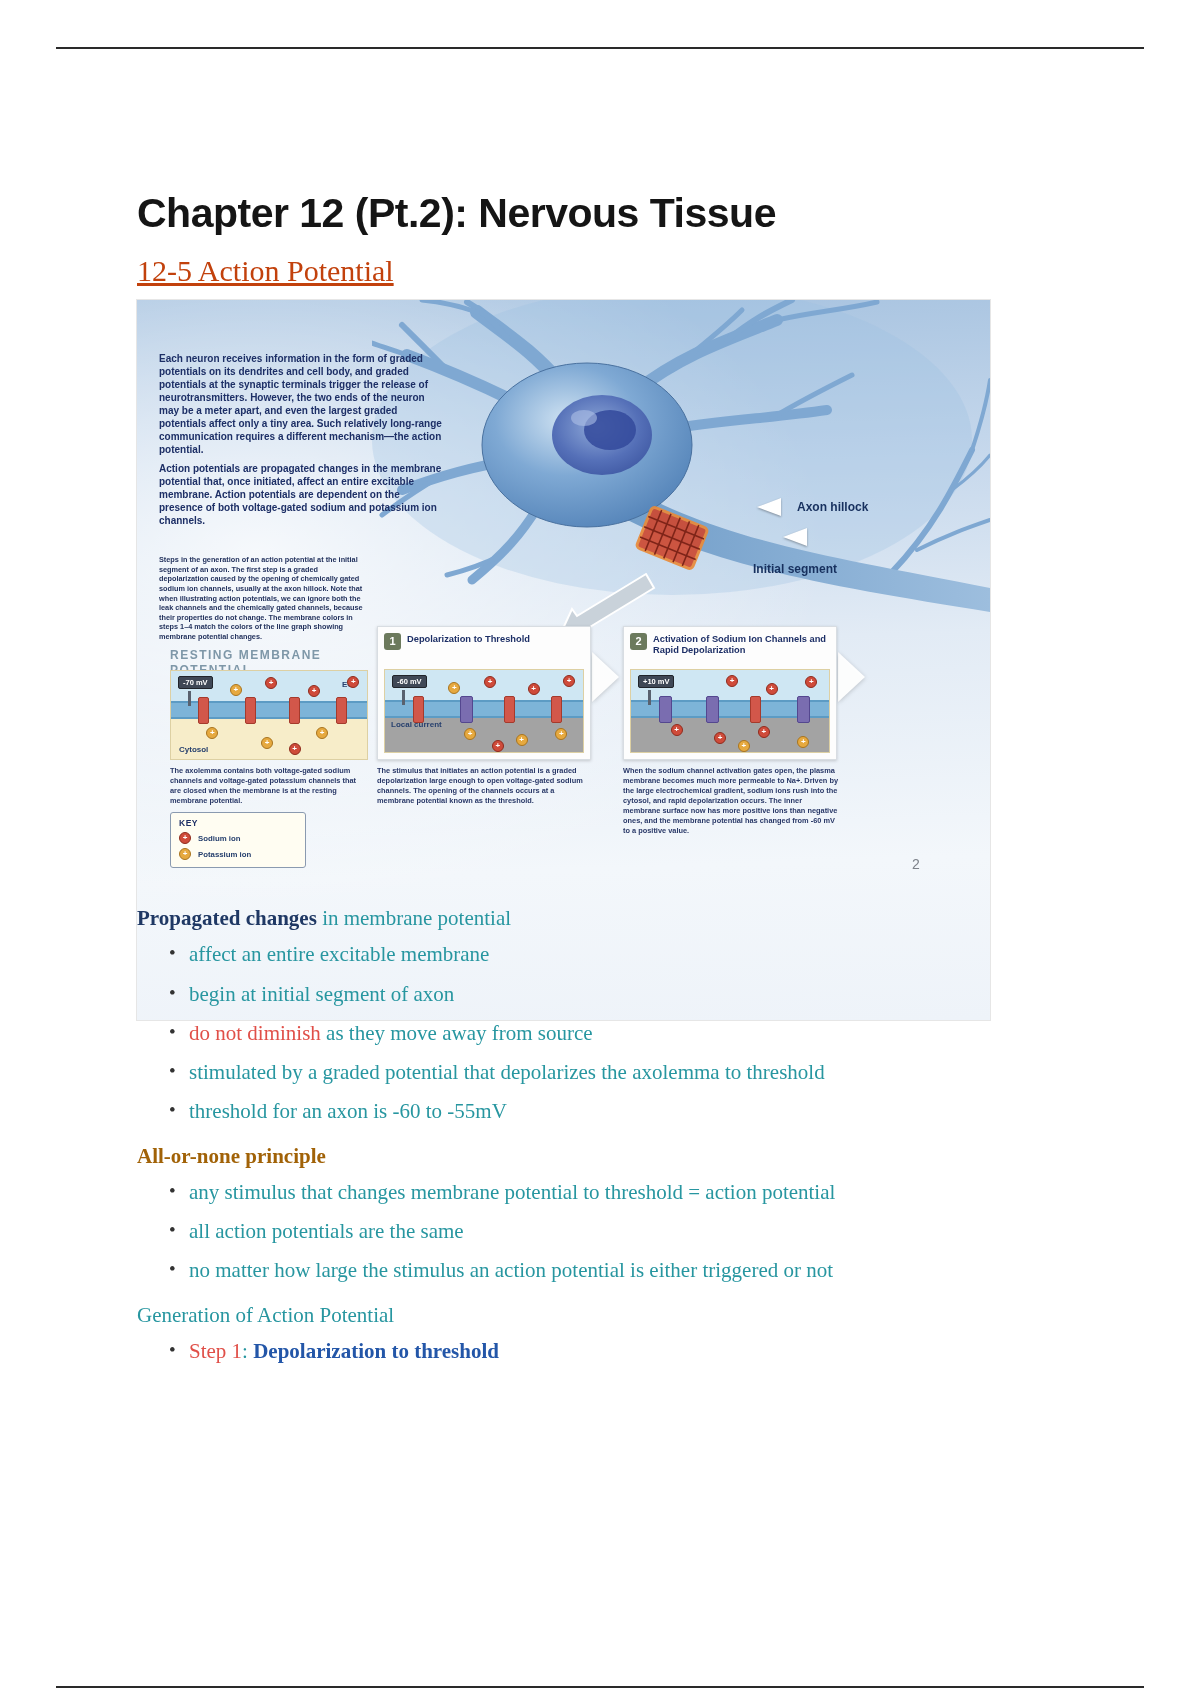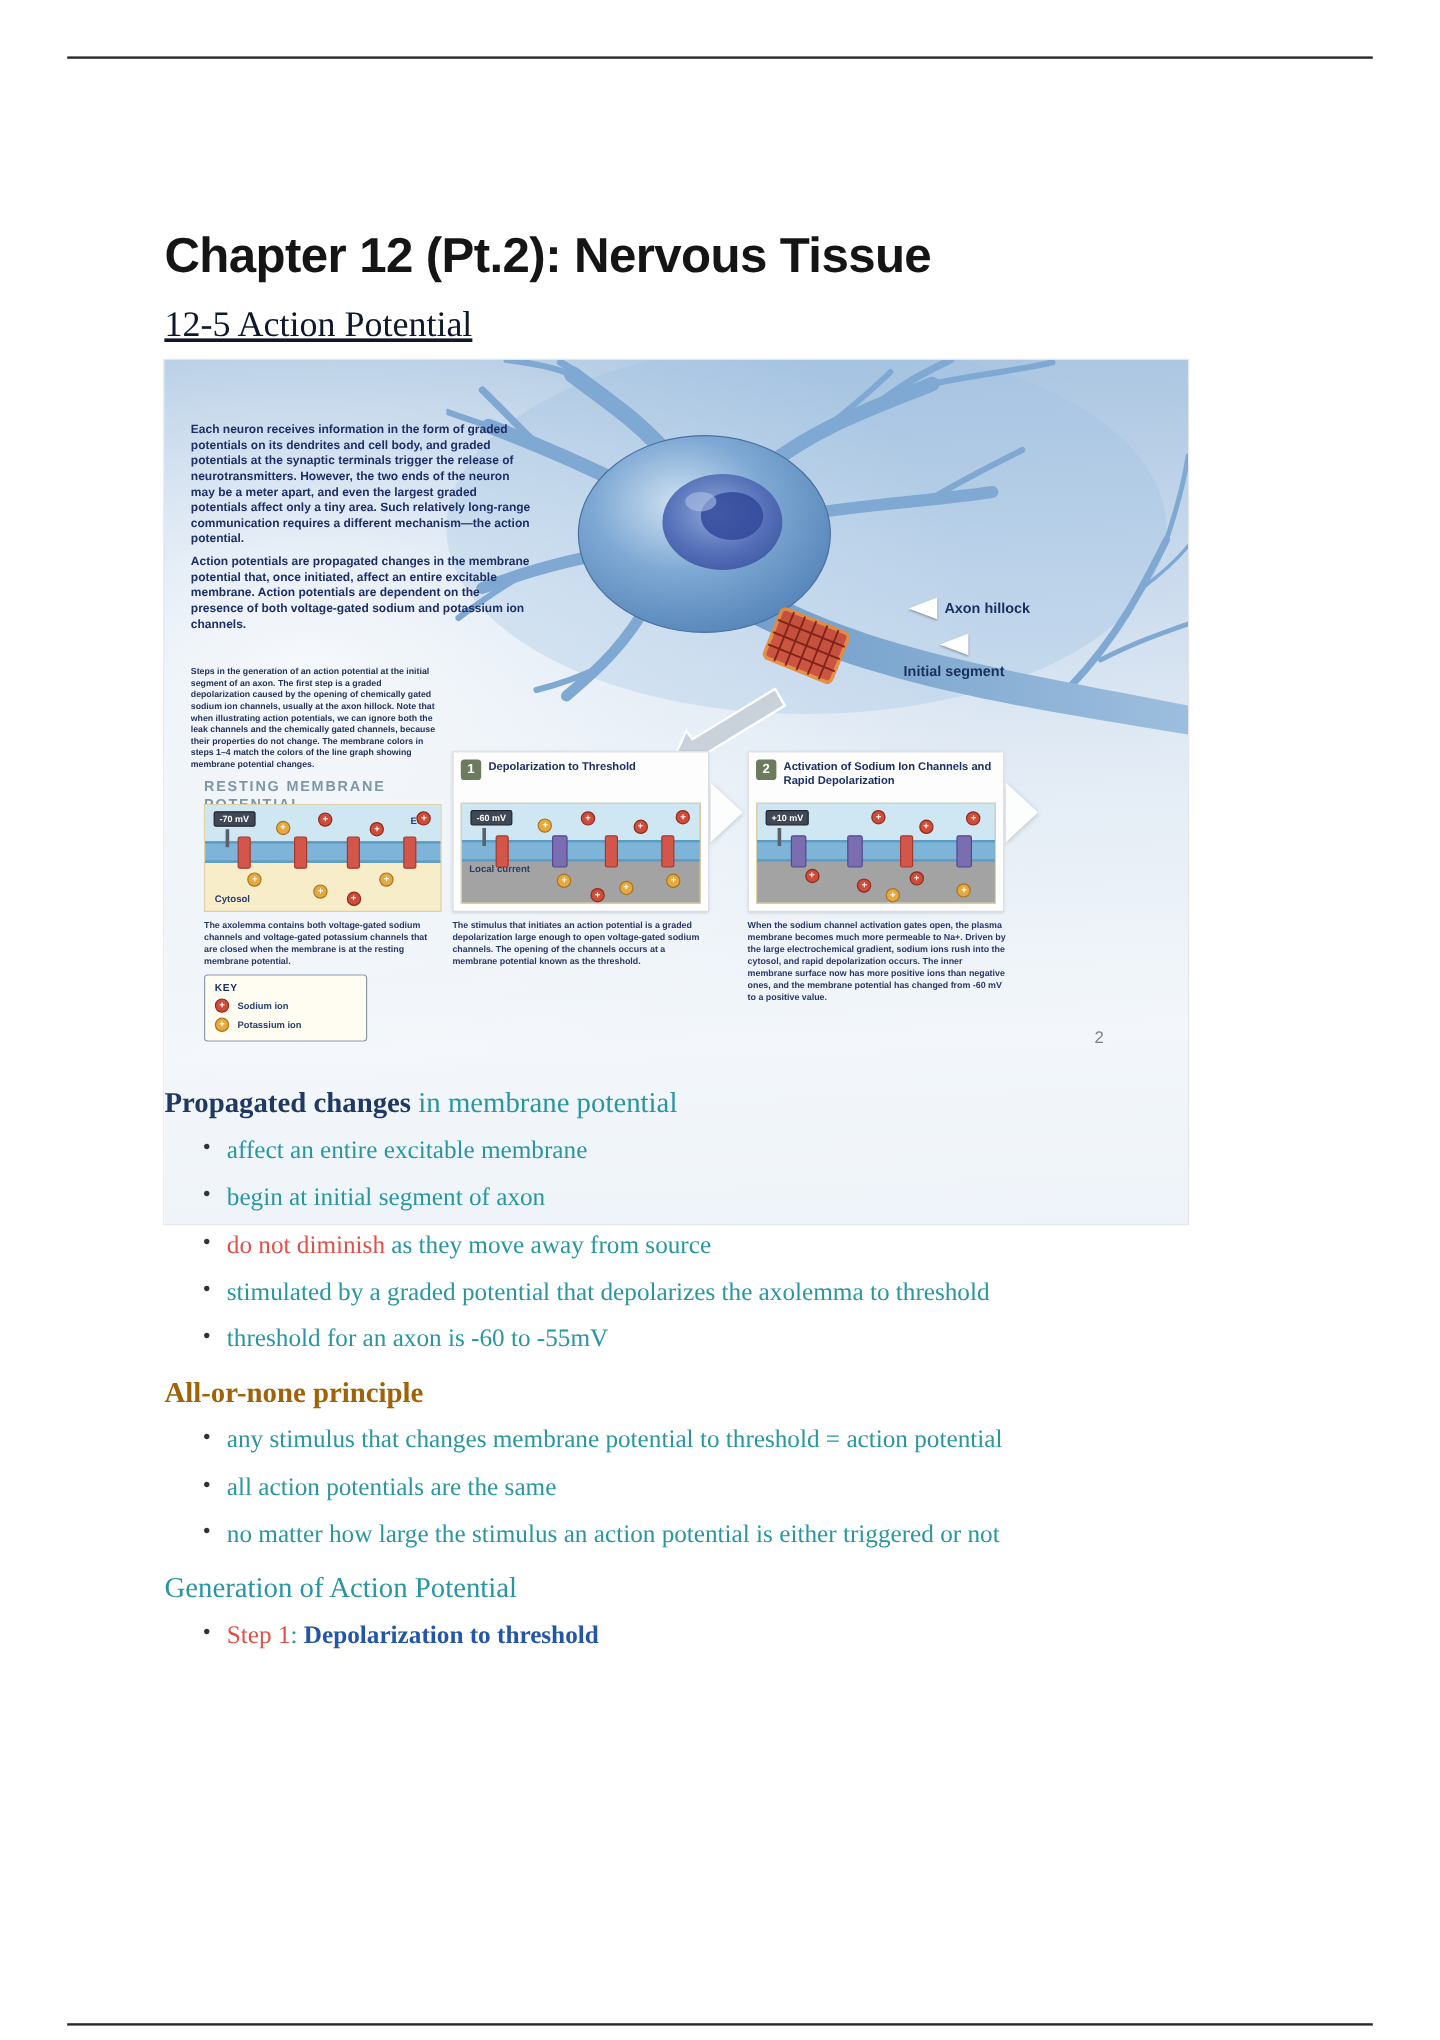--- a/index.html
+++ b/index.html
@@ -8,21 +8,21 @@
 
   .rule { position:absolute; left:56px; right:56px; border-top:2px solid #2a2a2a; }
   .rule-top { top:47px; }
   .rule-bottom { top:1686px; }
 
   .doc-title { position:absolute; left:137px; top:163px;
     font-family:"Liberation Sans", sans-serif; font-weight:700;
     font-size:41px; color:#151515; letter-spacing:-0.5px; }
 
   .section-link { position:absolute; left:137px; top:254px;
-    font-size:30px; color:#0f172a; text-decoration:underline; cursor:pointer; }
+    font-size:30px; color:#c2410c; text-decoration:underline; cursor:pointer; }
 
   
   .slide { position:absolute; left:137px; top:300px; width:853px; height:720px;
     overflow:hidden; box-shadow:0 0 0 1px #e6e6e6;
     background:linear-gradient(178deg,#a7c3e0 0%,#c3d6eb 22%,#e2ebf5 48%,#f3f7fb 78%,#eef3f9 100%); }
   .slide::before { content:""; position:absolute; inset:0; z-index:0;
     background:radial-gradient(ellipse at 14% 35%, rgba(255,255,255,.8), rgba(255,255,255,0) 55%); }
 
   .neuron-svg { position:absolute; left:235px; top:0; width:618px; height:345px; z-index:1; }
 
@@ -33,21 +33,21 @@
 
   .steps-note { position:absolute; left:22px; top:255px; width:210px; z-index:3;
     font-family:"Liberation Sans",sans-serif; font-weight:700; font-size:7.3px;
     line-height:1.32; color:#24335e; }
 
   .resting-title { position:absolute; left:33px; top:348px; width:200px; z-index:3;
     font-family:"Liberation Sans",sans-serif; font-weight:700; font-size:12px;
     letter-spacing:1.5px; color:#7e97a8; line-height:1.25; }
 
   
-  .callout { position:absolute; display:flex; align-items:center; gap:6px; z-index:3; }
+  .callout { position:absolute; display:flex; align-items:center; gap:16px; z-index:3; }
   .callout .arr { width:0; height:0; border-top:9px solid transparent;
     border-bottom:9px solid transparent; border-right:24px solid #ffffff;
     filter:drop-shadow(0 1px 1px rgba(0,0,0,.35)); }
   .callout .ctext { font-family:"Liberation Sans",sans-serif; font-weight:700;
     font-size:12px; color:#17305e; }
   #callout-hillock { left:620px; top:198px; }
   #callout-initseg { left:616px; top:228px;flex-direction:column; }
 
   
   .flow-arrow { position:absolute; left:405px; top:273px; z-index:2; }
@@ -113,21 +113,21 @@
   .krow { display:flex; align-items:center; gap:7px; margin-top:4px;
     font-family:"Liberation Sans",sans-serif; font-size:7.8px; font-weight:700; color:#27406e; }
   .krow .ion { position:static; flex:0 0 auto; }
 
   .slide-pageno { position:absolute; left:775px; top:556px; z-index:3;
     font-family:"Liberation Sans",sans-serif; font-size:14px; color:#7d828a; }
 
   
   .notes { position:absolute; left:137px; top:905px; width:990px;
     font-family:"Liberation Serif",serif; font-size:21px; color:#2796a0; }
-  .nh { margin:0 0 10px 0; font-size:24px; line-height:1.25;font-family:Liberation Serif, serif; }
+  .nh { margin:0 0 10px 0; font-size:21px; line-height:1.25;font-family:Liberation Serif, serif; }
   .bold-navy { color:#1f3864; font-weight:700; }
   .heading-navy { color:#a16207; font-weight:700; }
   .heading-teal { color:#2796a0; font-weight:400; }
   .notes ul { list-style:none; margin:6px 0 14px 0; padding:0 0 0 30px; }
   .notes li { position:relative; margin:0 0 13px 0; padding-left:22px; line-height:1.25; }
   .notes li::before { content:"\2022"; position:absolute; left:2px; top:0;
     color:#333333; font-size:19px; }
   .red { color:#e04f48; }
   .step-bold { color:#2356a8; font-weight:700; }
   .mt { margin-top:18px; }

